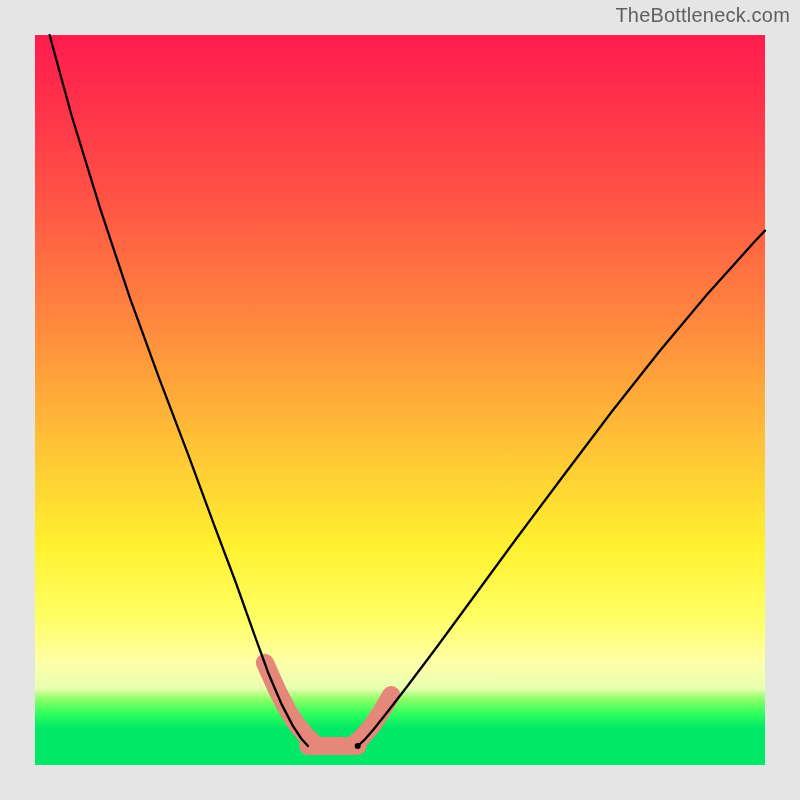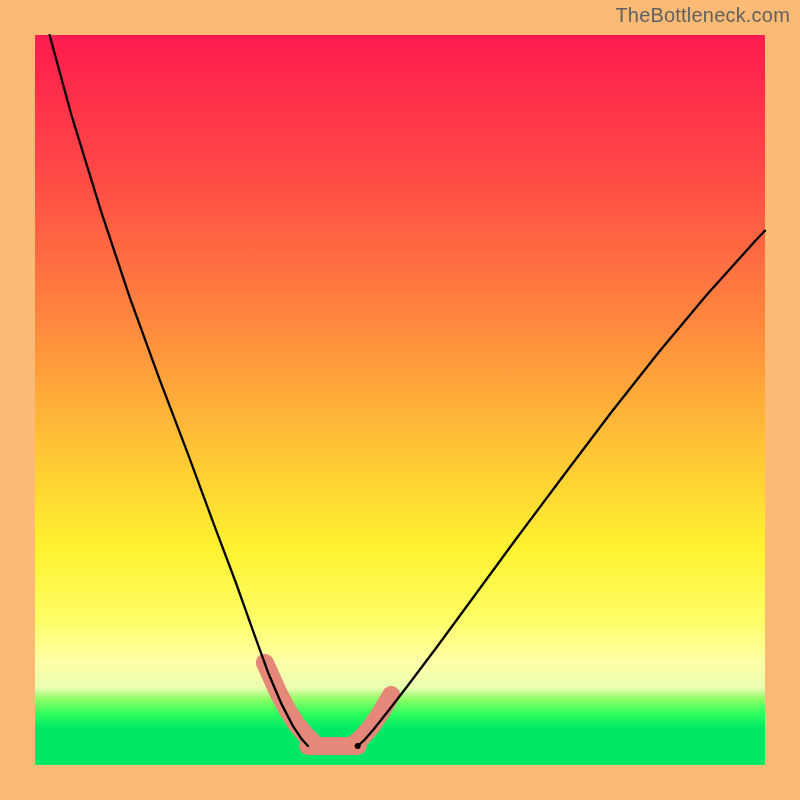--- a/index.html
+++ b/index.html
@@ -8,21 +8,21 @@
     width: 800px;
     height: 800px;
     background: #000;
     overflow: hidden;
     font-family: Arial, Helvetica, sans-serif;
   }
   .outer {
     position: relative;
     width: 800px;
     height: 800px;
-    background: #fdba74;
+    background: #e5e5e5;
   }
   .watermark {
     position: absolute;
     top: 4px;
     right: 10px;
     color: #606060;
     font-size: 20px;
     font-weight: 500;
     letter-spacing: 0.2px;
     z-index: 5;

